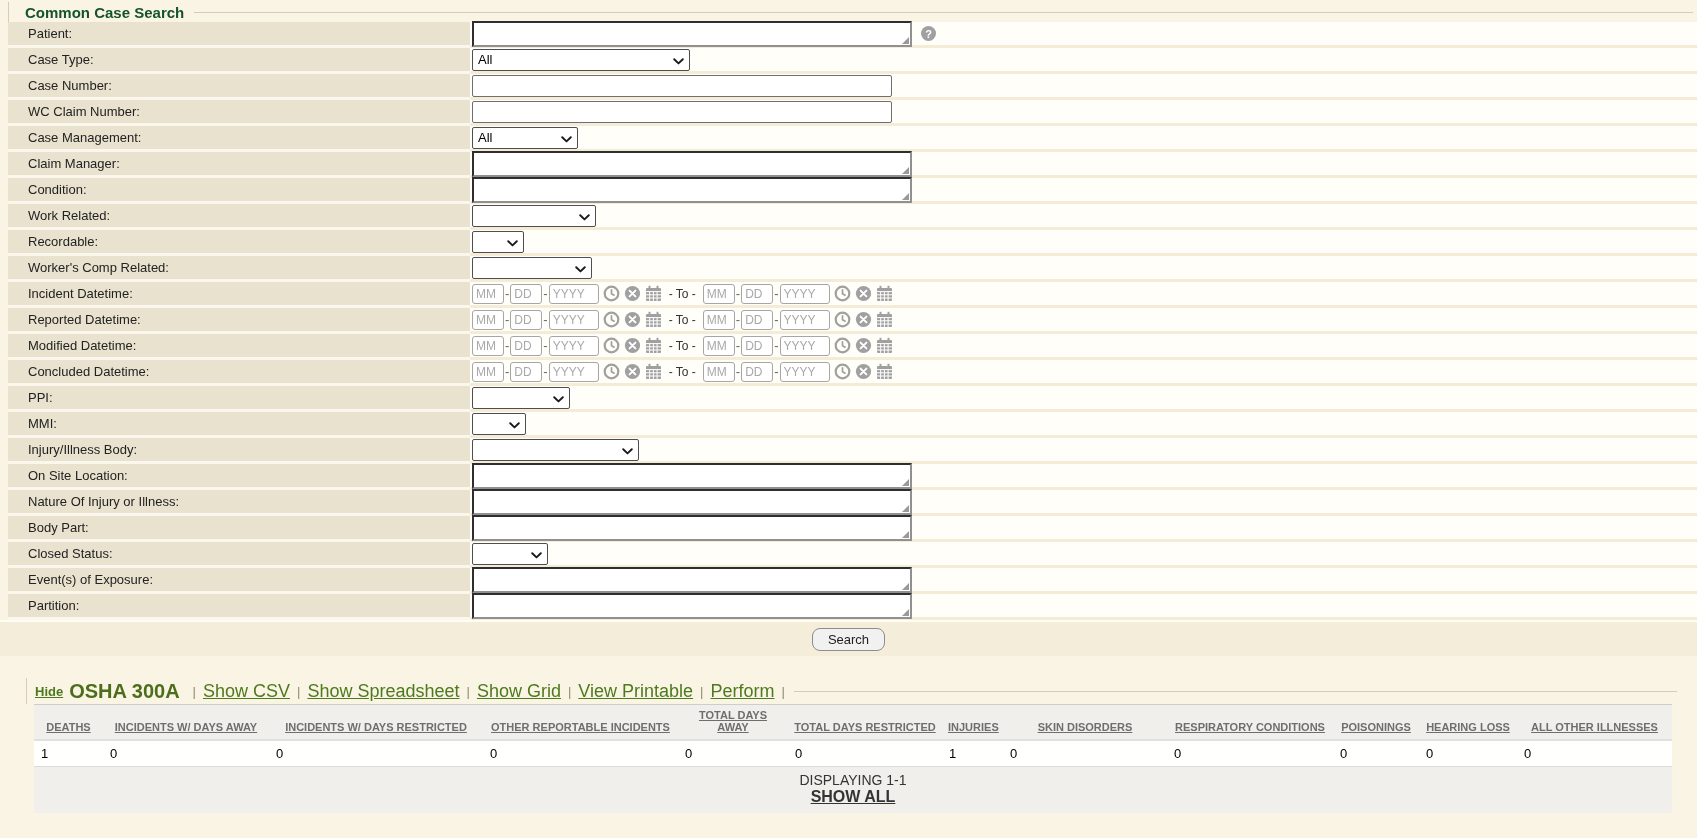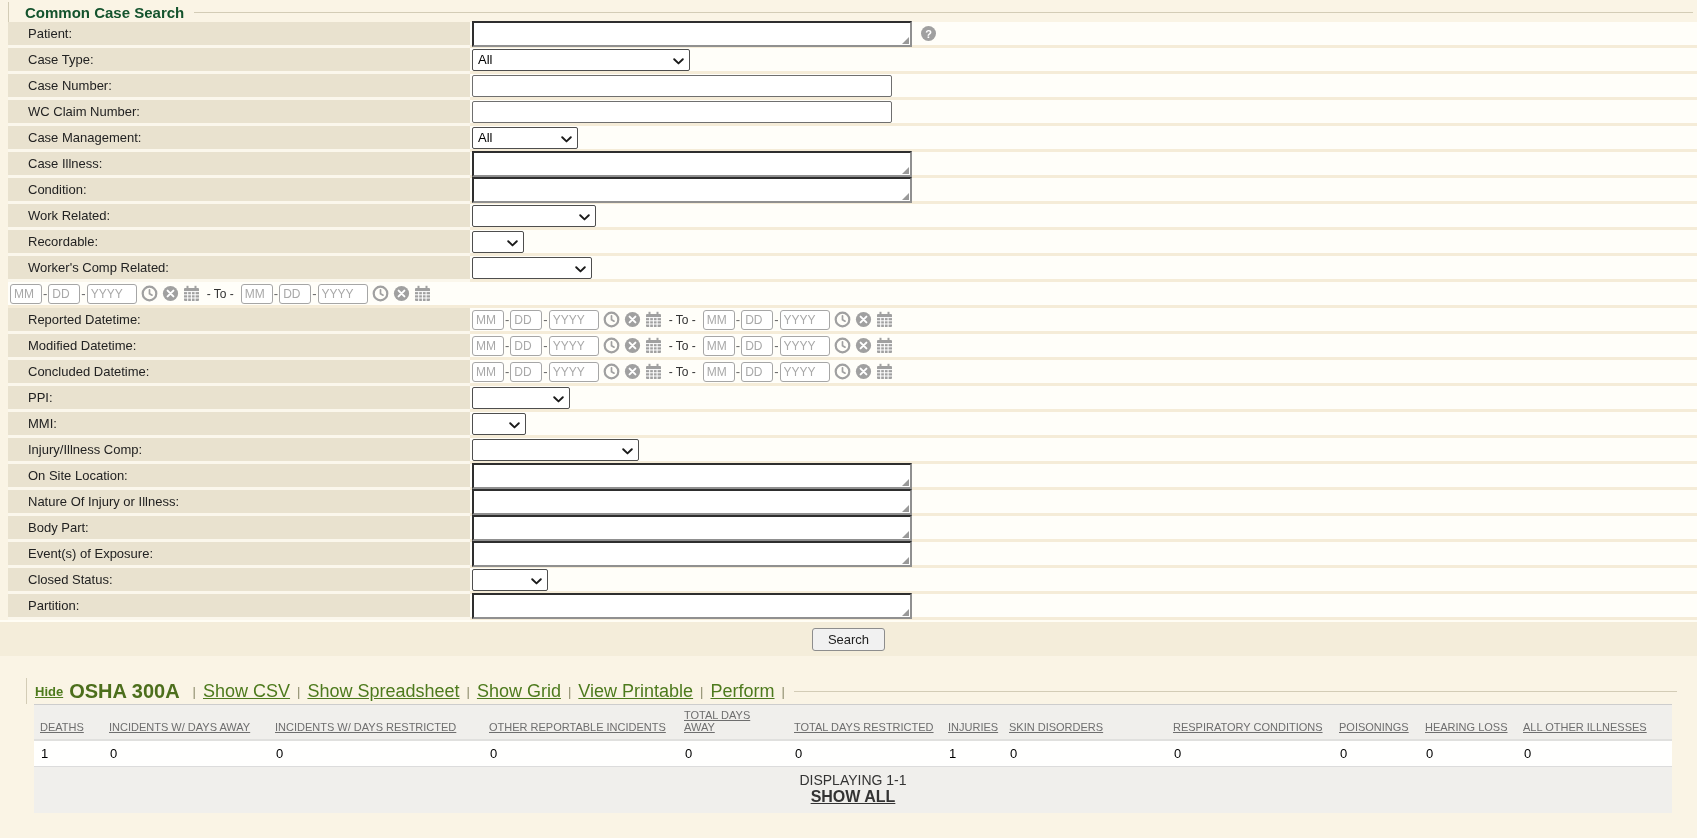--- a/index.html
+++ b/index.html
@@ -46,35 +46,35 @@
   .dash{color:#666;margin:0 1px;}
   .dticon{width:17px;height:17px;margin-left:4px;line-height:0;}
   .toSep{margin:0 7px;color:#333;font-size:12px;white-space:nowrap;}
   
   .help{width:15px;height:15px;border-radius:50%;background:#a0a0a0;color:#fff;font-size:11px;
        font-weight:bold;display:inline-flex;align-items:center;justify-content:center;margin-left:9px;}
   
   .search-band{height:34px;background:#f4edda;border-top:2px solid #fffdf4;
        display:flex;align-items:center;justify-content:center;}
   .search-btn{font-family:"Liberation Sans",sans-serif;font-size:13px;color:#222;
-       background:#f1f1f1;border:1px solid #8d8d8d;border-radius:3px;padding:3px 15px;}
+       background:#f1f1f1;border:1px solid #8d8d8d;border-radius:8px;padding:3px 15px;}
   
   .osha{margin-top:22px;}
   .osha-head{display:flex;align-items:center;margin-left:26px;border-left:1px solid #d3ccb6;padding-left:8px;height:26px;}
   .hide-link{color:#4d7a1d;font-weight:bold;text-decoration:underline;font-size:13px;cursor:pointer;}
   .osha-title{color:#4c6e1c;font-weight:bold;font-size:20px;margin:0 6px;white-space:nowrap;}
   .osha-links{display:flex;align-items:center;white-space:nowrap;}
   .osha-links a{color:#4d7a1d;text-decoration:underline;font-size:18px;cursor:pointer;}
   .sep{color:#8b8b6b;margin:0 7px;font-size:13px;}
   .legend-line2{flex:1;height:1px;background:#d3ccb6;margin:0 20px 0 2px;}
   
   table.osha-tbl{border-collapse:collapse;width:1638px;margin-left:34px;table-layout:fixed;
        border-top:1px solid #cdcdcd;}
-  table.osha-tbl th{background:#f0efec;color:#6e6e6e;font-size:11px;font-weight:normal;
-       text-align:left;vertical-align:bottom;padding:4px 6px 6px 6px;border-bottom:2px solid #e0e0de;}
+  table.osha-tbl th{background:#f0efec;color:#6e6e6e;font-size:11px;font-weight:bold;
+       text-align:center;vertical-align:bottom;padding:4px 6px 6px 6px;border-bottom:2px solid #e0e0de;}
   table.osha-tbl th span{text-decoration:underline;cursor:pointer;}
   table.osha-tbl td{background:#fffffe;font-size:13px;color:#000;padding:5px 7px;
        border-bottom:1px solid #dcdcdc;}
   table.osha-tbl tfoot td{background:#f0efec;text-align:center;padding:5px 0 7px 0;border-bottom:none;}
   .displaying{font-size:14px;color:#333;margin-bottom:0;}
   .show-all{font-size:16px;color:#333;font-weight:bold;text-decoration:underline;cursor:pointer;}
   svg{display:block;}
 </style>
 </head>
 <body>
@@ -129,21 +129,21 @@
             <span>All</span>
             <span class="chev">
               <svg width="11" height="7" viewBox="0 0 11 7">
                 <path d="M1.2 1.2L5.5 5.4 9.8 1.2" fill="none" stroke="#1a1a1a" stroke-width="1.9" stroke-linecap="round" stroke-linejoin="round"></path>
               </svg>
             </span>
           </div>
         </div>
       </div>
       <div class="row">
-        <div class="lbl">Case Illness:</div>
+        <div class="lbl">Claim Manager:</div>
         <div class="ctl">
           <span class="ta">
             <textarea style=""></textarea>
             <span class="grip"></span>
           </span>
         </div>
       </div>
       <div class="row">
         <div class="lbl">Condition:</div>
         <div class="ctl">
@@ -186,20 +186,21 @@
             <span></span>
             <span class="chev">
               <svg width="11" height="7" viewBox="0 0 11 7">
                 <path d="M1.2 1.2L5.5 5.4 9.8 1.2" fill="none" stroke="#1a1a1a" stroke-width="1.9" stroke-linecap="round" stroke-linejoin="round"></path>
               </svg>
             </span>
           </div>
         </div>
       </div>
       <div class="row">
+        <div class="lbl">Incident Datetime:</div>
         <div class="ctl">
           <span class="drange">
             <input class="din mm" placeholder="MM" style="">
             <span class="dash">-</span>
             <input class="din dd" placeholder="DD" style="">
             <span class="dash">-</span>
             <input class="din yyyy" placeholder="YYYY" style="">
             <span class="dticon">
               <svg width="17" height="17" viewBox="0 0 17 17">
                 <circle cx="8.5" cy="8.5" r="6.8" fill="none" stroke="#a0a0a0" stroke-width="2.2"></circle>
@@ -507,21 +508,21 @@
             <span></span>
             <span class="chev">
               <svg width="11" height="7" viewBox="0 0 11 7">
                 <path d="M1.2 1.2L5.5 5.4 9.8 1.2" fill="none" stroke="#1a1a1a" stroke-width="1.9" stroke-linecap="round" stroke-linejoin="round"></path>
               </svg>
             </span>
           </div>
         </div>
       </div>
       <div class="row">
-        <div class="lbl">Injury/Illness Comp:</div>
+        <div class="lbl">Injury/Illness Body:</div>
         <div class="ctl">
           <div class="sel w-injury_illness_type">
             <span></span>
             <span class="chev">
               <svg width="11" height="7" viewBox="0 0 11 7">
                 <path d="M1.2 1.2L5.5 5.4 9.8 1.2" fill="none" stroke="#1a1a1a" stroke-width="1.9" stroke-linecap="round" stroke-linejoin="round"></path>
               </svg>
             </span>
           </div>
         </div>
@@ -547,39 +548,39 @@
       <div class="row">
         <div class="lbl">Body Part:</div>
         <div class="ctl">
           <span class="ta">
             <textarea style=""></textarea>
             <span class="grip"></span>
           </span>
         </div>
       </div>
       <div class="row">
-        <div class="lbl">Event(s) of Exposure:</div>
-        <div class="ctl">
-          <span class="ta">
-            <textarea style=""></textarea>
-            <span class="grip"></span>
-          </span>
-        </div>
-      </div>
-      <div class="row">
         <div class="lbl">Closed Status:</div>
         <div class="ctl">
           <div class="sel w-closed_status">
             <span></span>
             <span class="chev">
               <svg width="11" height="7" viewBox="0 0 11 7">
                 <path d="M1.2 1.2L5.5 5.4 9.8 1.2" fill="none" stroke="#1a1a1a" stroke-width="1.9" stroke-linecap="round" stroke-linejoin="round"></path>
               </svg>
             </span>
           </div>
+        </div>
+      </div>
+      <div class="row">
+        <div class="lbl">Event(s) of Exposure:</div>
+        <div class="ctl">
+          <span class="ta">
+            <textarea style=""></textarea>
+            <span class="grip"></span>
+          </span>
         </div>
       </div>
       <div class="row">
         <div class="lbl">Partition:</div>
         <div class="ctl">
           <span class="ta">
             <textarea style=""></textarea>
             <span class="grip"></span>
           </span>
         </div>

